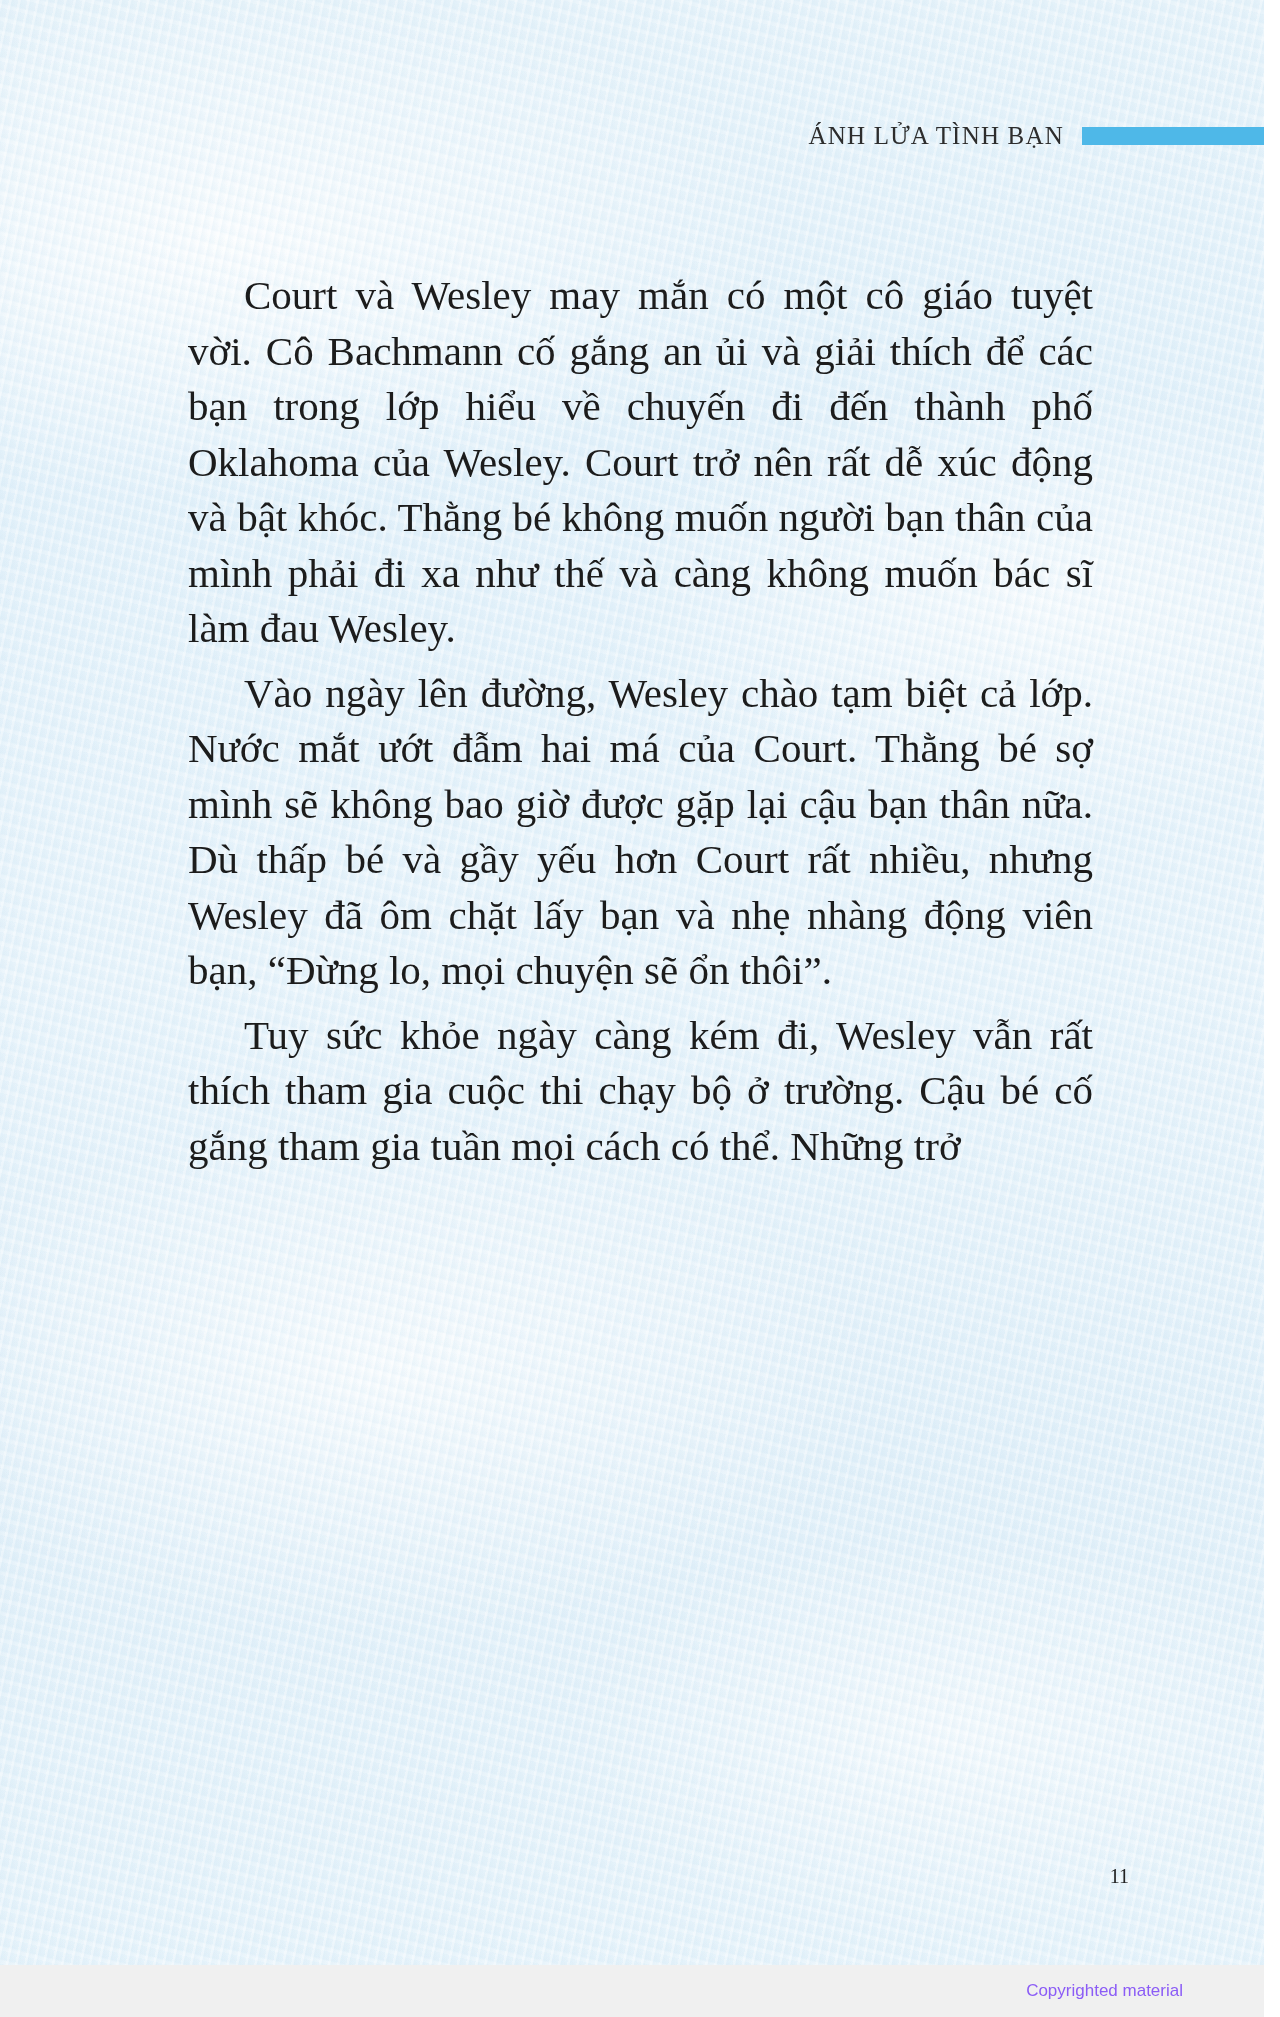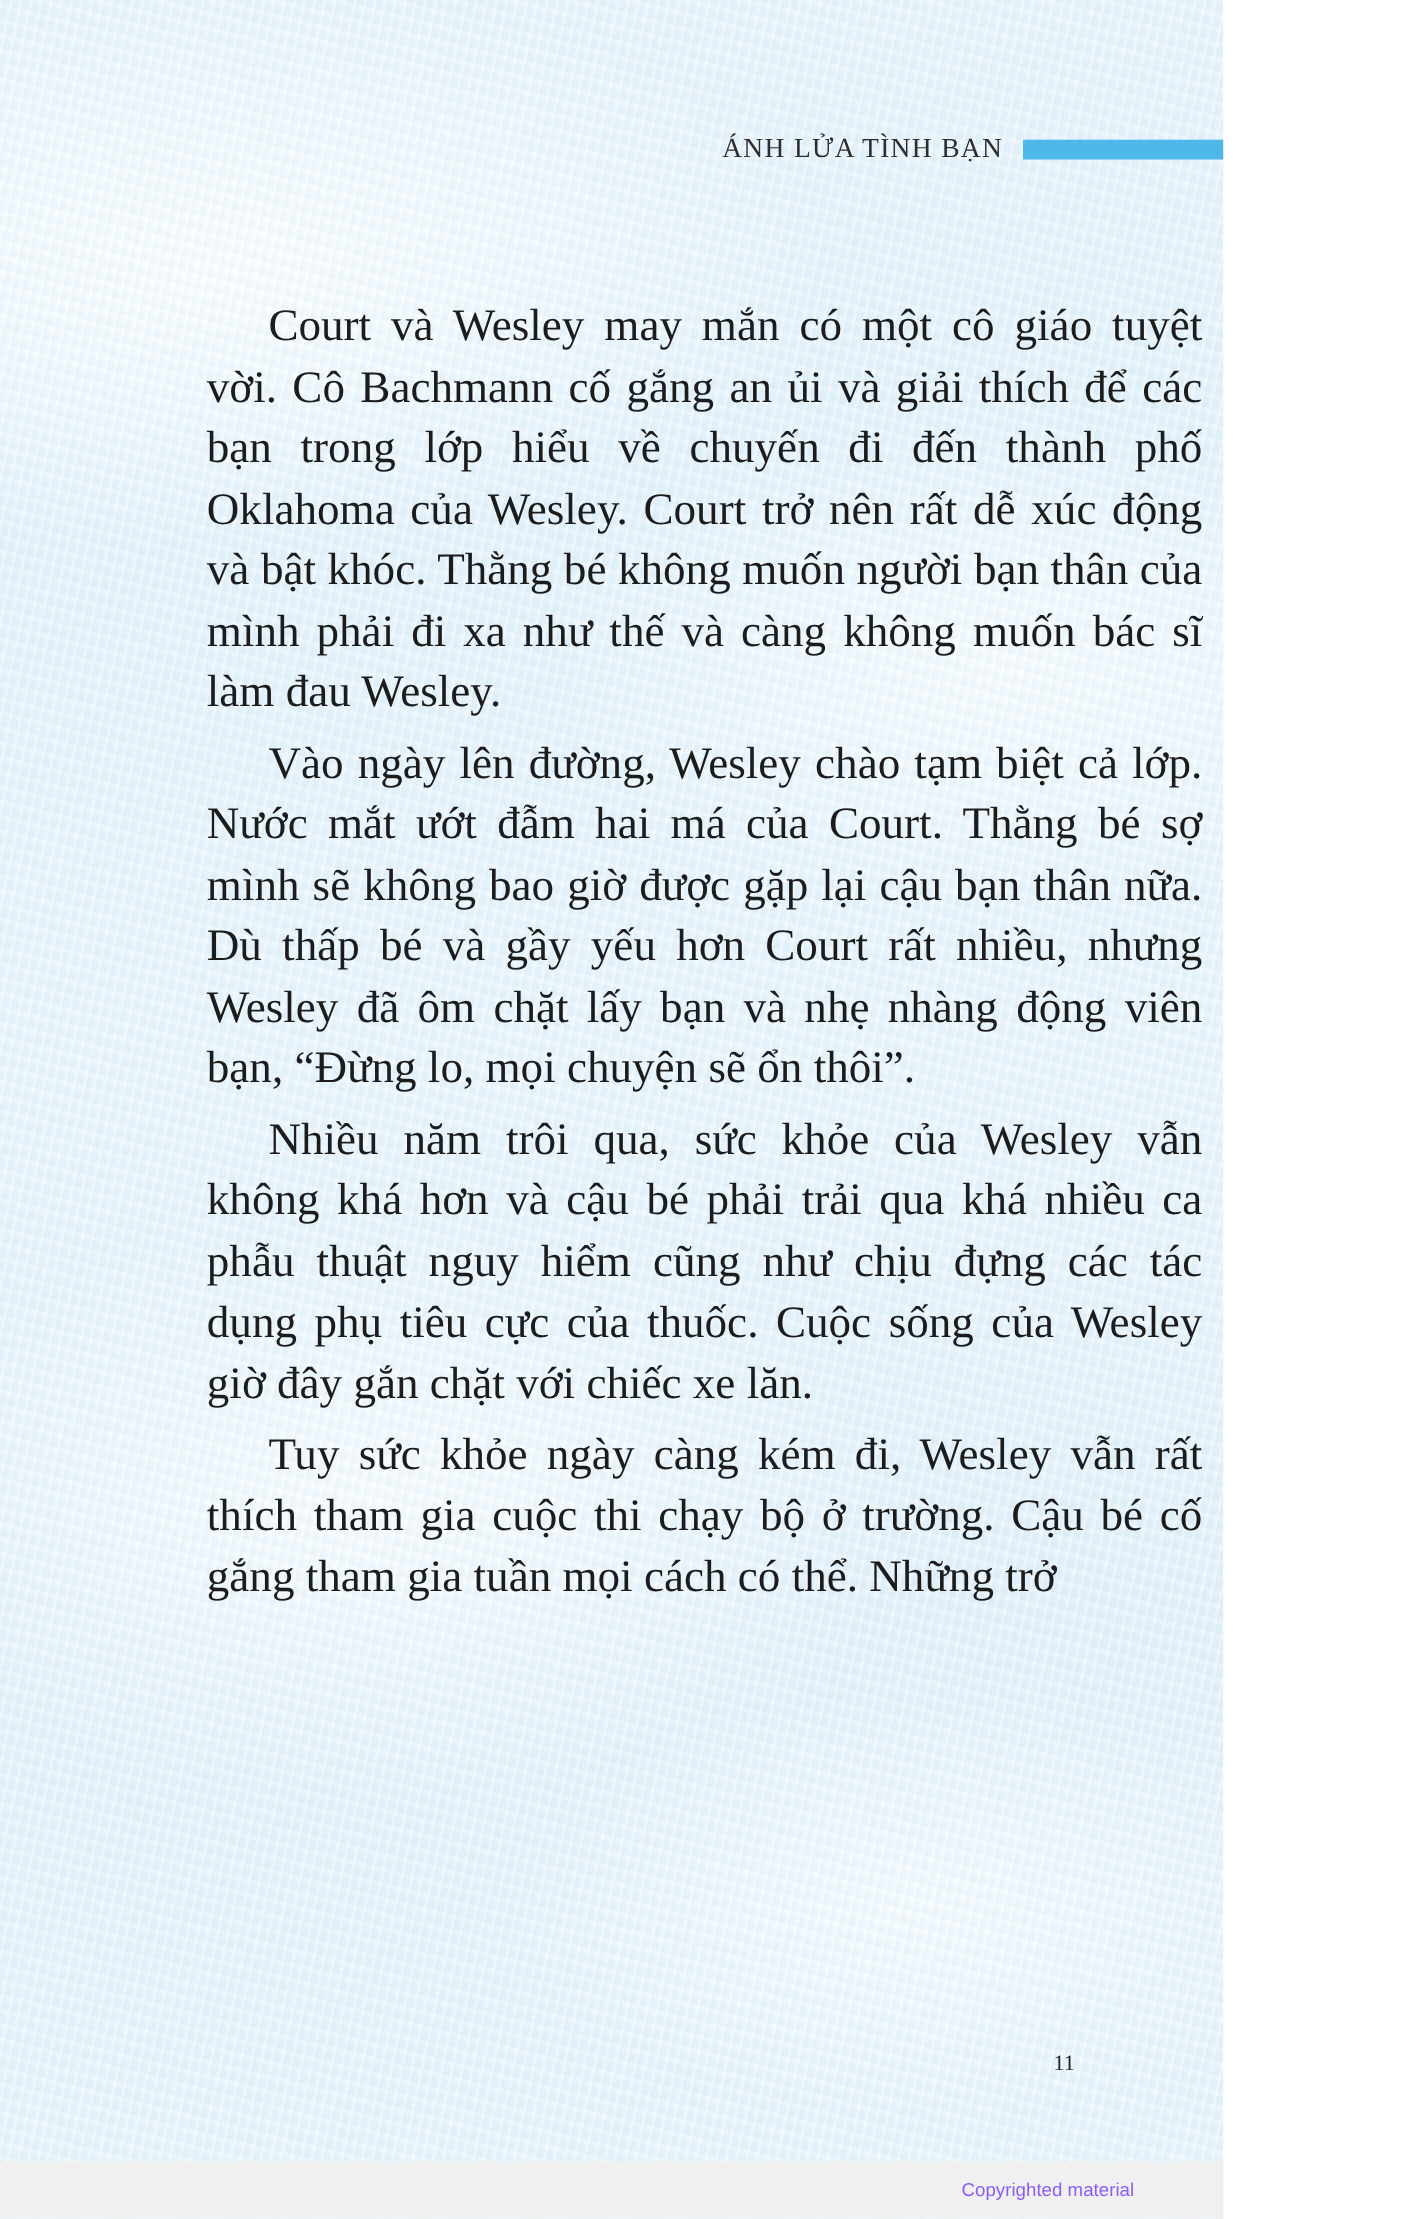--- a/index.html
+++ b/index.html
@@ -12,21 +12,21 @@
     height: 2017px;
     position: relative;
     font-family: "Liberation Serif", serif;
     overflow: hidden;
   }
 
   .page {
     position: absolute;
     left: 0;
     top: 0;
-    width: 1112px;
+    width: 1264px;
     height: 2017px;
     background:
       radial-gradient(ellipse 900px 420px at 18% 12%, rgba(255,255,255,0.85), rgba(255,255,255,0) 62%),
       radial-gradient(ellipse 700px 380px at 82% 30%, rgba(255,255,255,0.7), rgba(255,255,255,0) 60%),
       radial-gradient(ellipse 800px 420px at 30% 68%, rgba(255,255,255,0.75), rgba(255,255,255,0) 62%),
       radial-gradient(ellipse 640px 330px at 75% 86%, rgba(255,255,255,0.6), rgba(255,255,255,0) 60%),
       linear-gradient(180deg, #e7f3fa 0%, #e3f1fa 22%, #e9f4fb 48%, #e2f0f9 72%, #e8f4fb 100%);
   }
 
   .paper-texture {
@@ -122,21 +122,20 @@
   <div class="paper-texture"></div>
 
   <div class="header">
     <div class="header-title">ÁNH LỬA TÌNH BẠN</div>
     <div class="header-bar"></div>
   </div>
 
   <div class="content">
     <p class="para">Court và Wesley may mắn có một cô giáo tuyệt vời. Cô Bachmann cố gắng an ủi và giải thích để các bạn trong lớp hiểu về chuyến đi đến thành phố Oklahoma của Wesley. Court trở nên rất dễ xúc động và bật khóc. Thằng bé không muốn người bạn thân của mình phải đi xa như thế và càng không muốn bác sĩ làm đau Wesley.</p>
     <p class="para">Vào ngày lên đường, Wesley chào tạm biệt cả lớp. Nước mắt ướt đẫm hai má của Court.  Thằng bé sợ mình sẽ không bao giờ được gặp lại cậu bạn thân nữa. Dù thấp bé và gầy yếu hơn Court rất nhiều, nhưng Wesley đã ôm chặt lấy bạn và nhẹ nhàng động viên bạn, “Đừng lo, mọi chuyện sẽ ổn thôi”.</p>
-    <p class="para last-open">Nhiều năm trôi qua, sức khỏe của Wesley vẫn không khá hơn và cậu bé phải trải qua khá nhiều ca phẫu thuật nguy hiểm cũng như chịu đựng các tác dụng phụ tiêu cực của thuốc. Cuộc sống của Wesley giờ đây gắn chặt với chiếc xe lăn.</p>
     <p class="para">Tuy sức khỏe ngày càng kém đi, Wesley vẫn rất thích tham gia cuộc thi chạy bộ ở trường. Cậu bé cố gắng tham gia tuần mọi cách có thể. Những trở</p>
   </div>
 
   <div class="page-number">11</div>
 
   <div class="copyright-strip">
     <span class="copyright-text">Copyrighted material</span>
   </div>
 </div>
 

